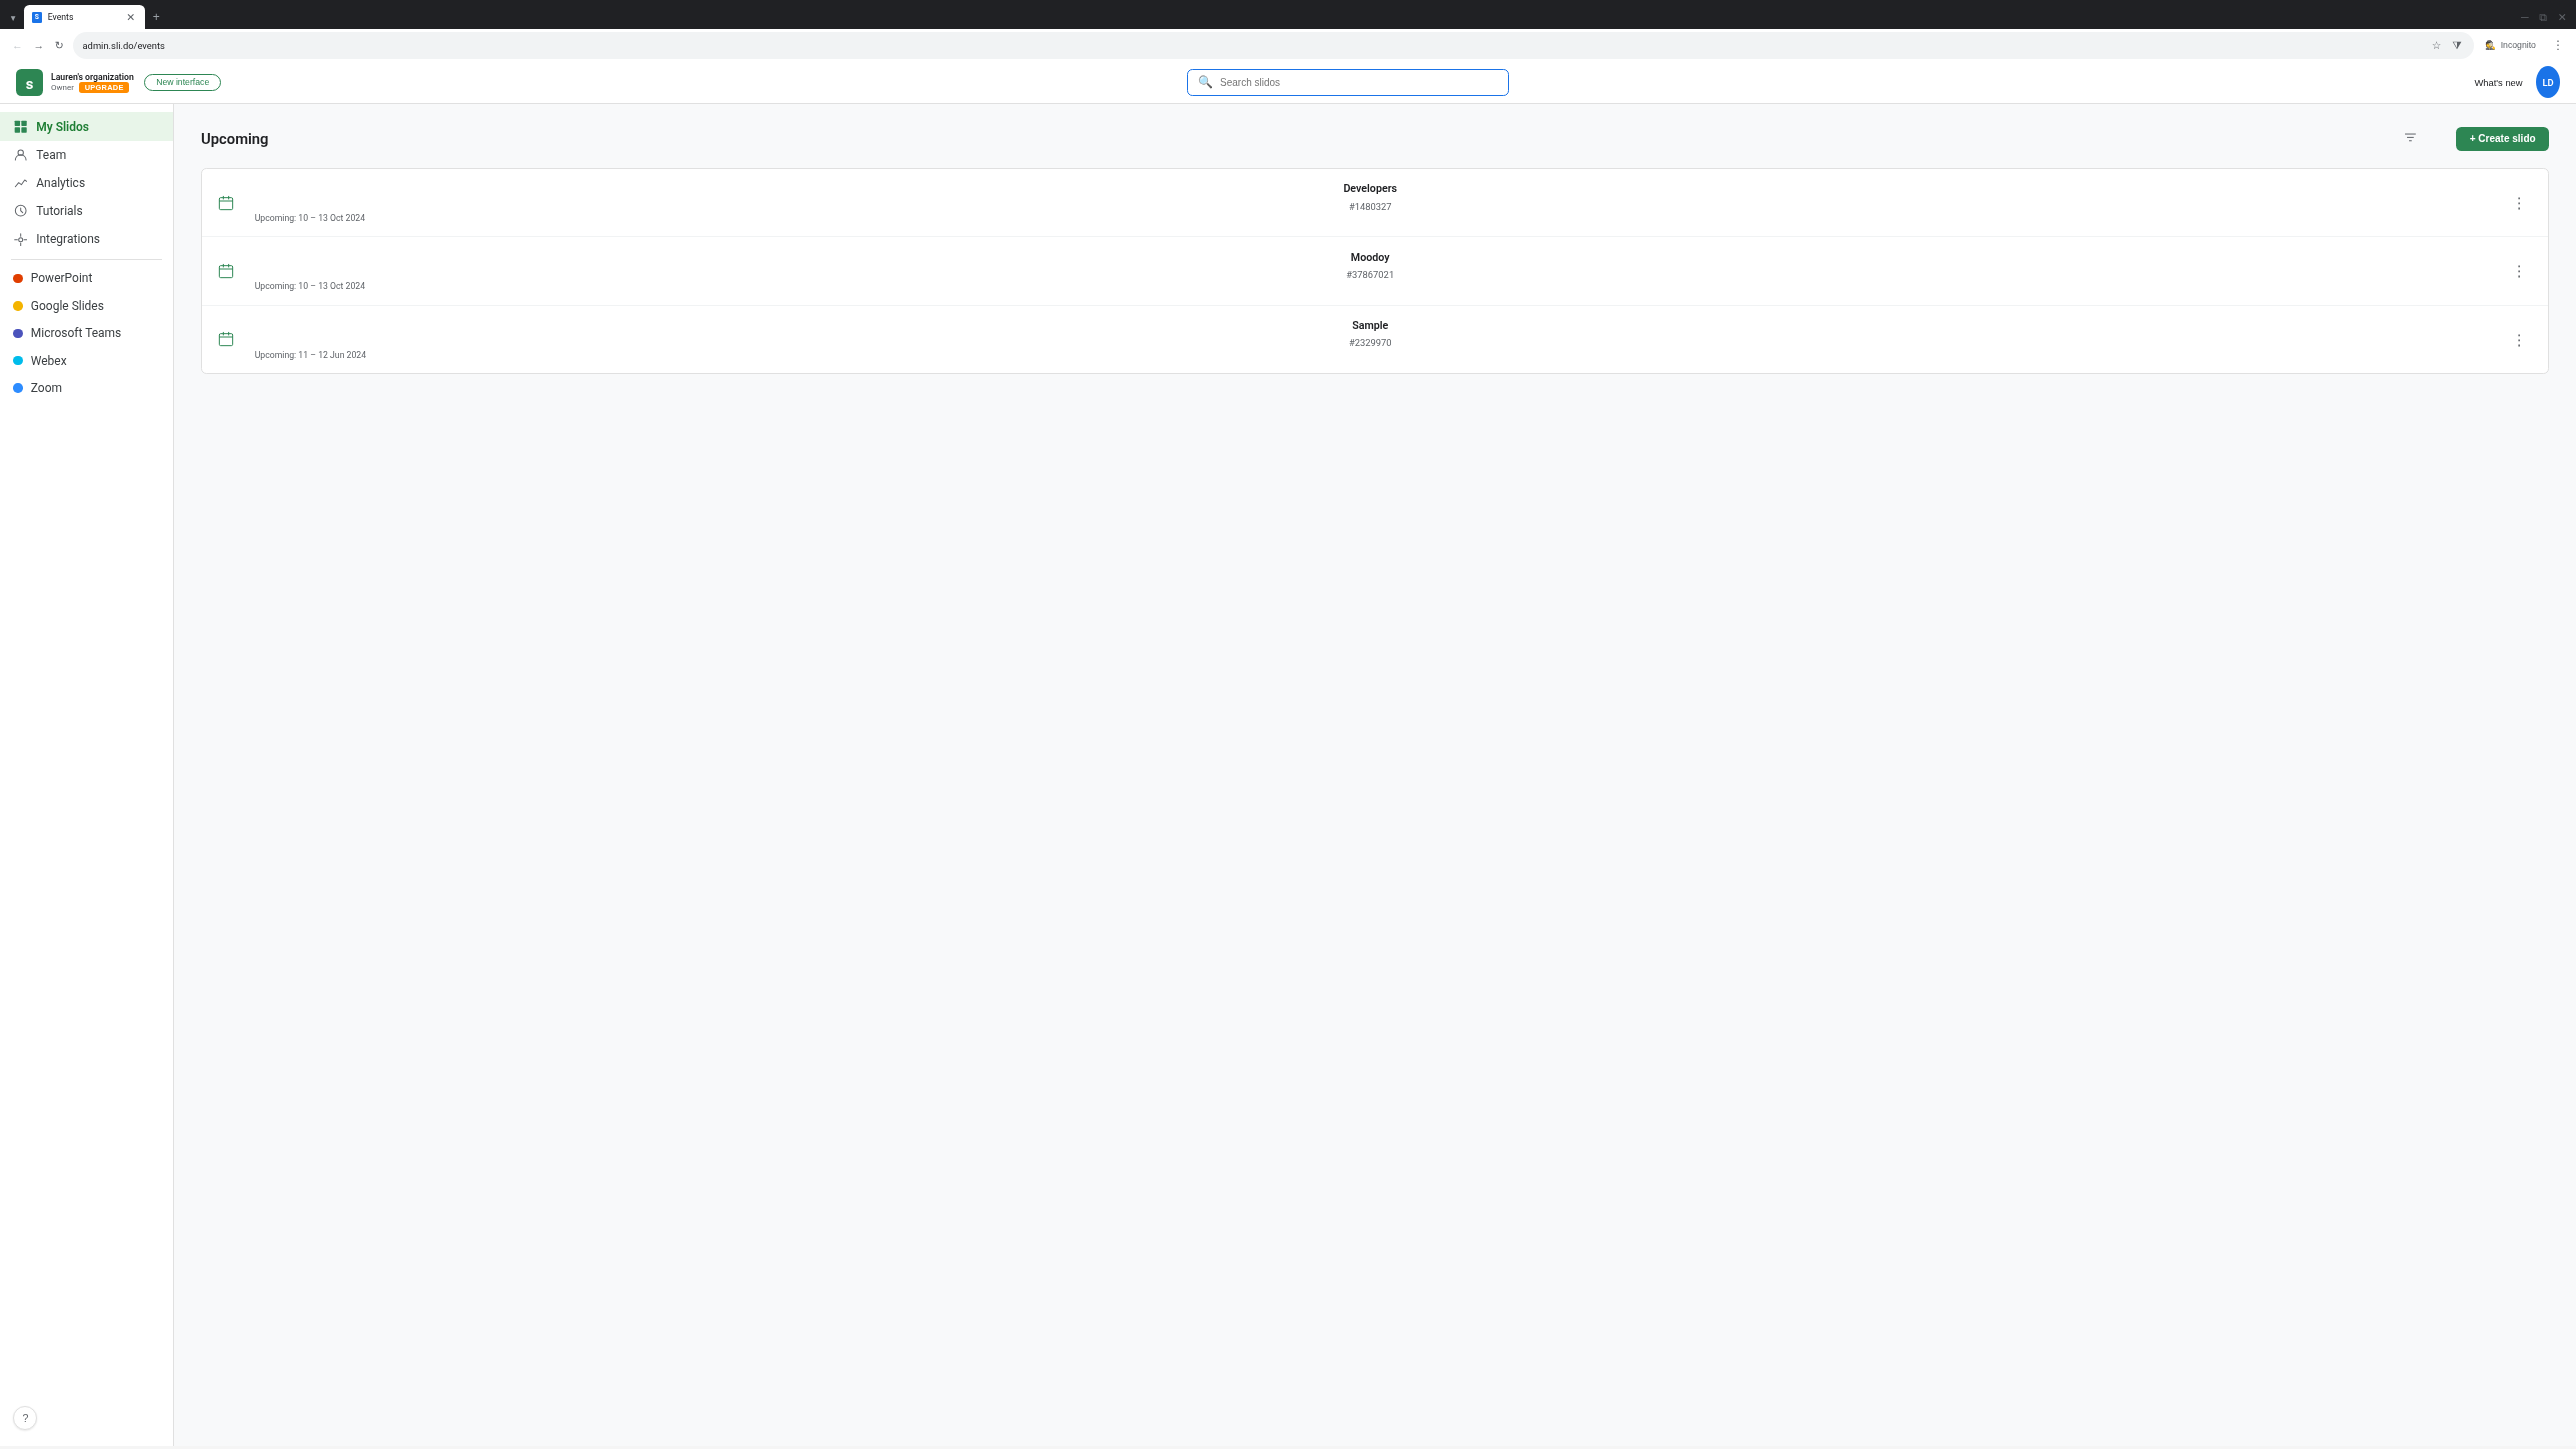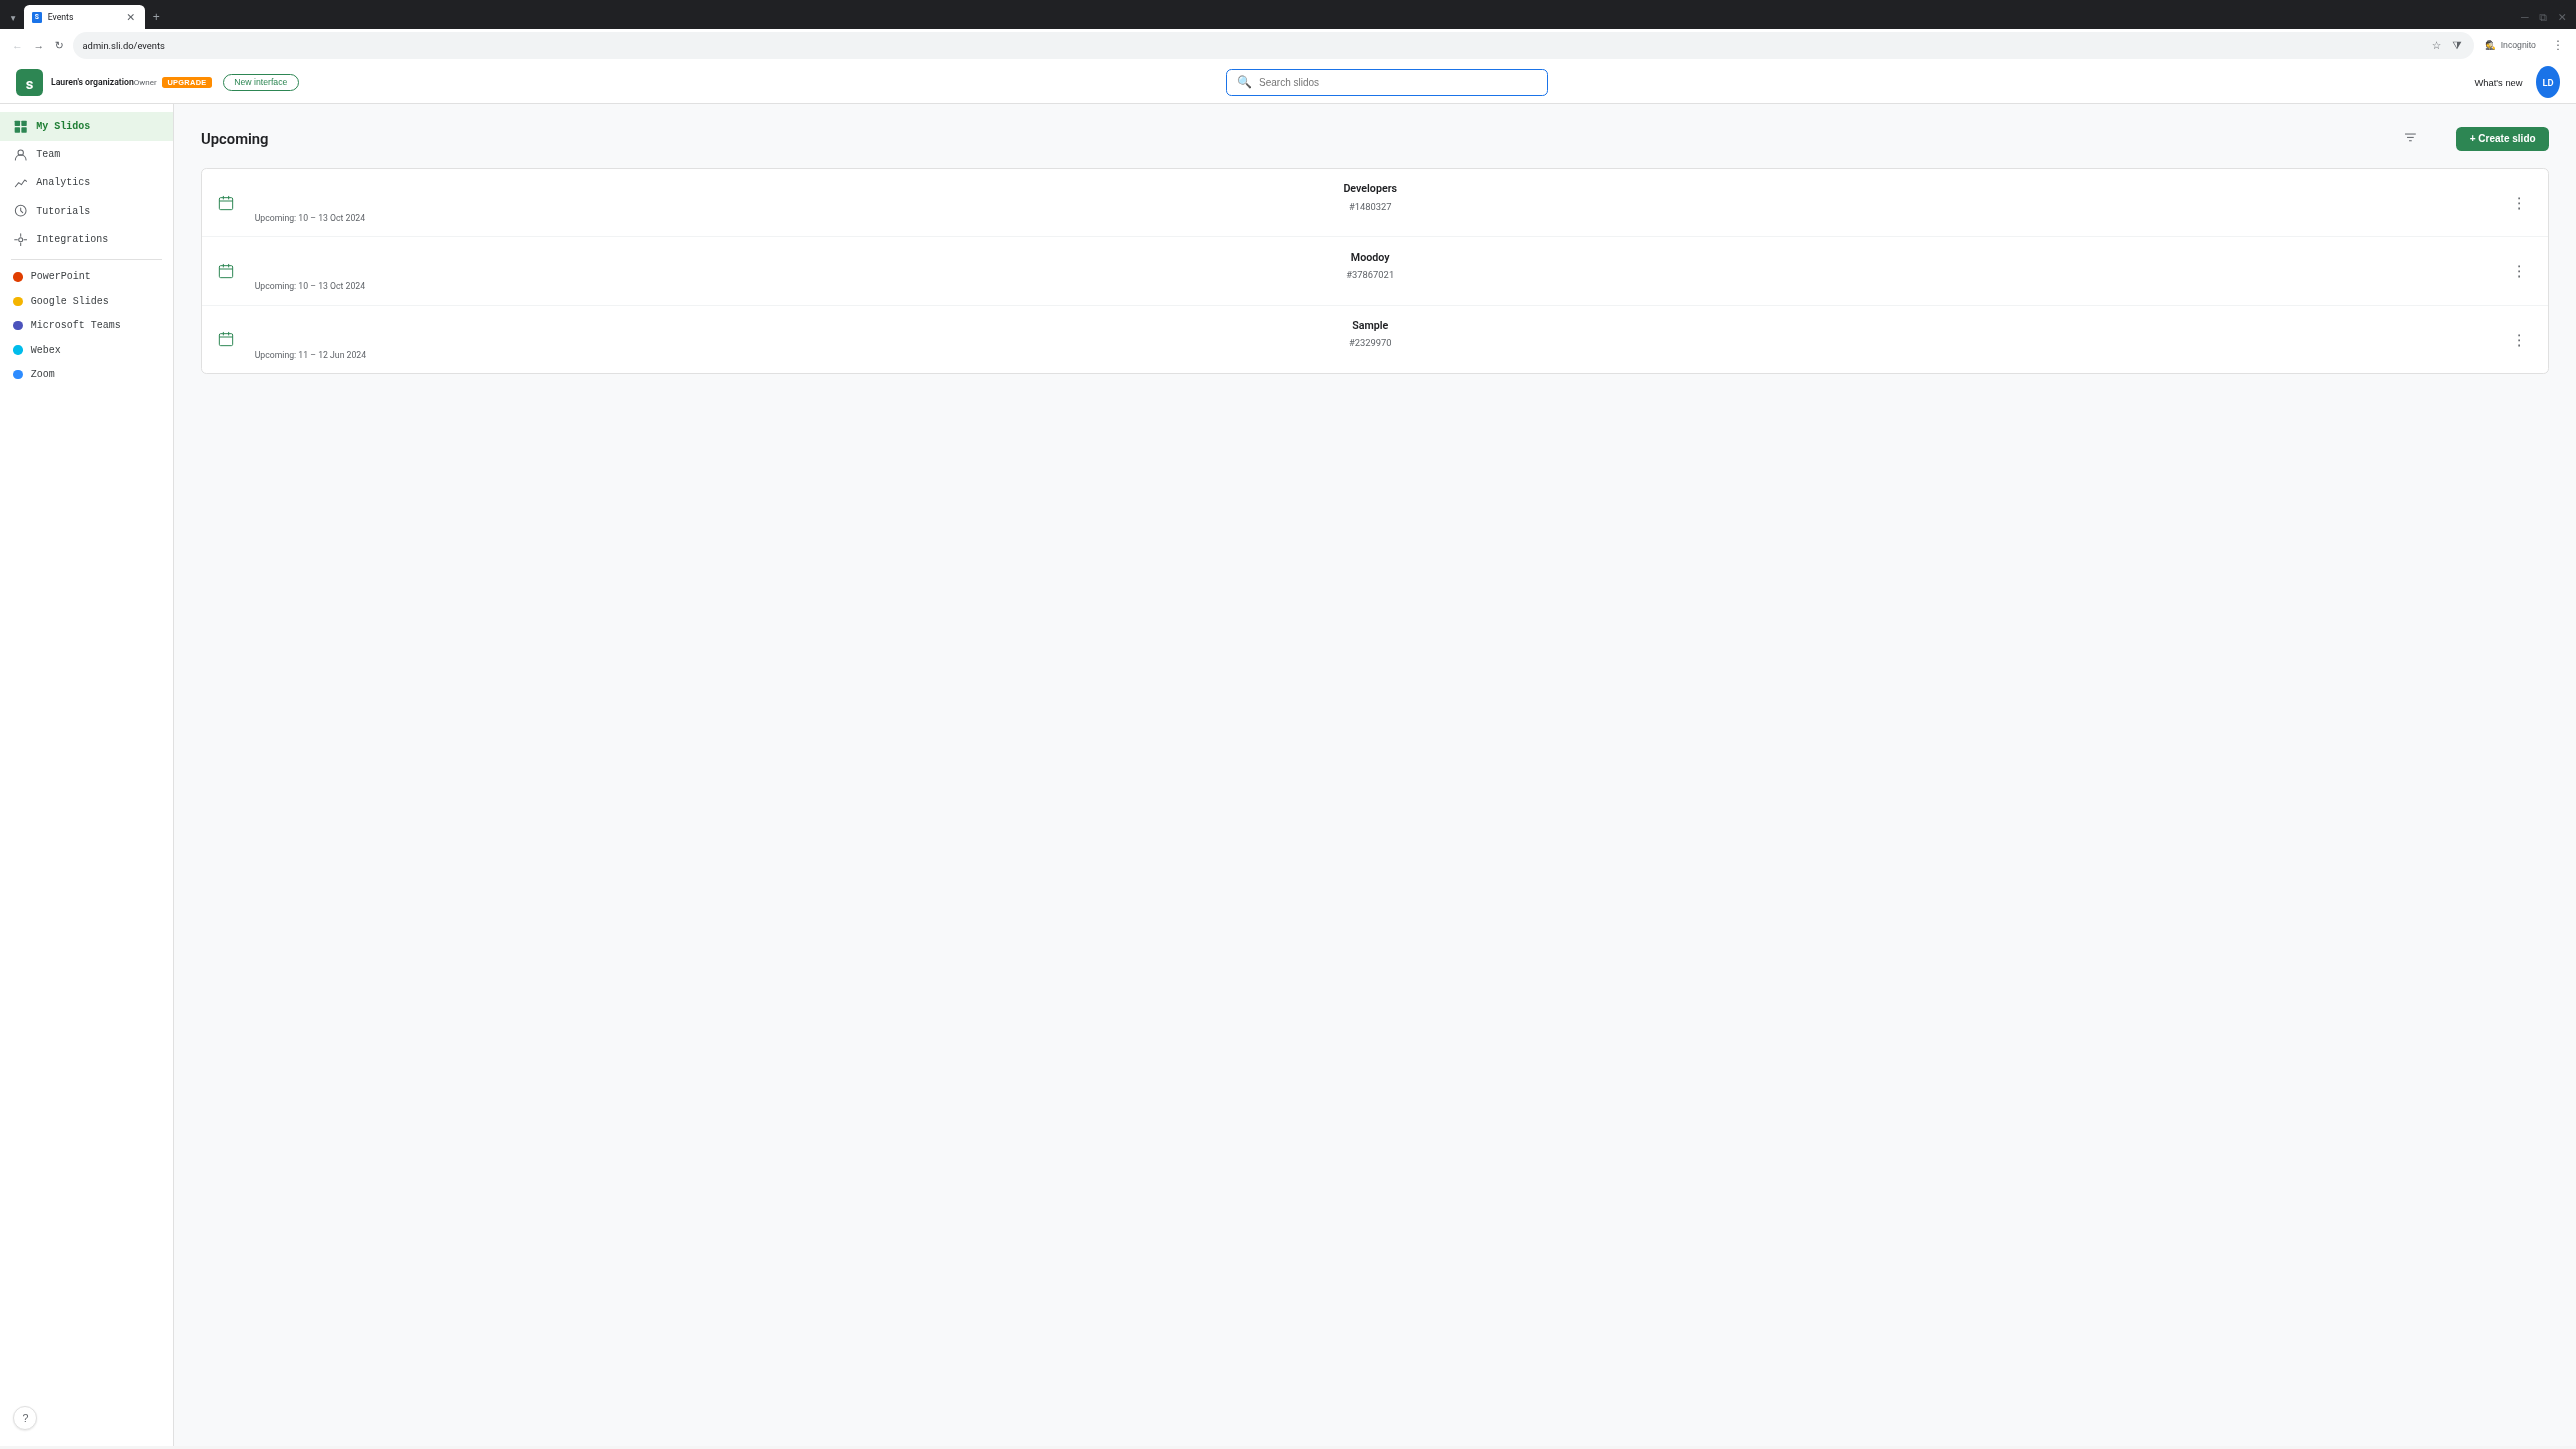--- a/index.html
+++ b/index.html
@@ -180,21 +180,21 @@
     .slido-logo {
       display: flex;
       align-items: center;
     }
     .slido-logo svg {
       width: 27px;
       height: 27px;
     }
     .org-info {
       display: flex;
-      flex-direction: row;
+      flex-direction: column;
     }
     .org-name {
       font-size: 8.7px;
       font-weight: 600;
       color: #202124;
     }
     .org-role-row {
       display: flex;
       align-items: center;
       gap: 5.4px;
@@ -319,23 +319,22 @@
       align-items: center;
       justify-content: center;
       font-size: 12px;
     }
     .sidebar-section-divider {
       height: 0.7px;
       background: #e0e0e0;
       margin: 5.4px 10.7px;
     }
     .sidebar-item-label {
-      font-size: 10px;
+      font-size: 12px;
       color: #3c4043;
-      font-family: Liberation Mono, monospace;
     }
     .sidebar-item.active .sidebar-item-icon { color: #1e7e34; }
     .integration-dot {
       width: 8px;
       height: 8px;
       border-radius: 50%;
       flex-shrink: 0;
     }
     .sidebar-bottom {
       padding: 8px 13.4px;

